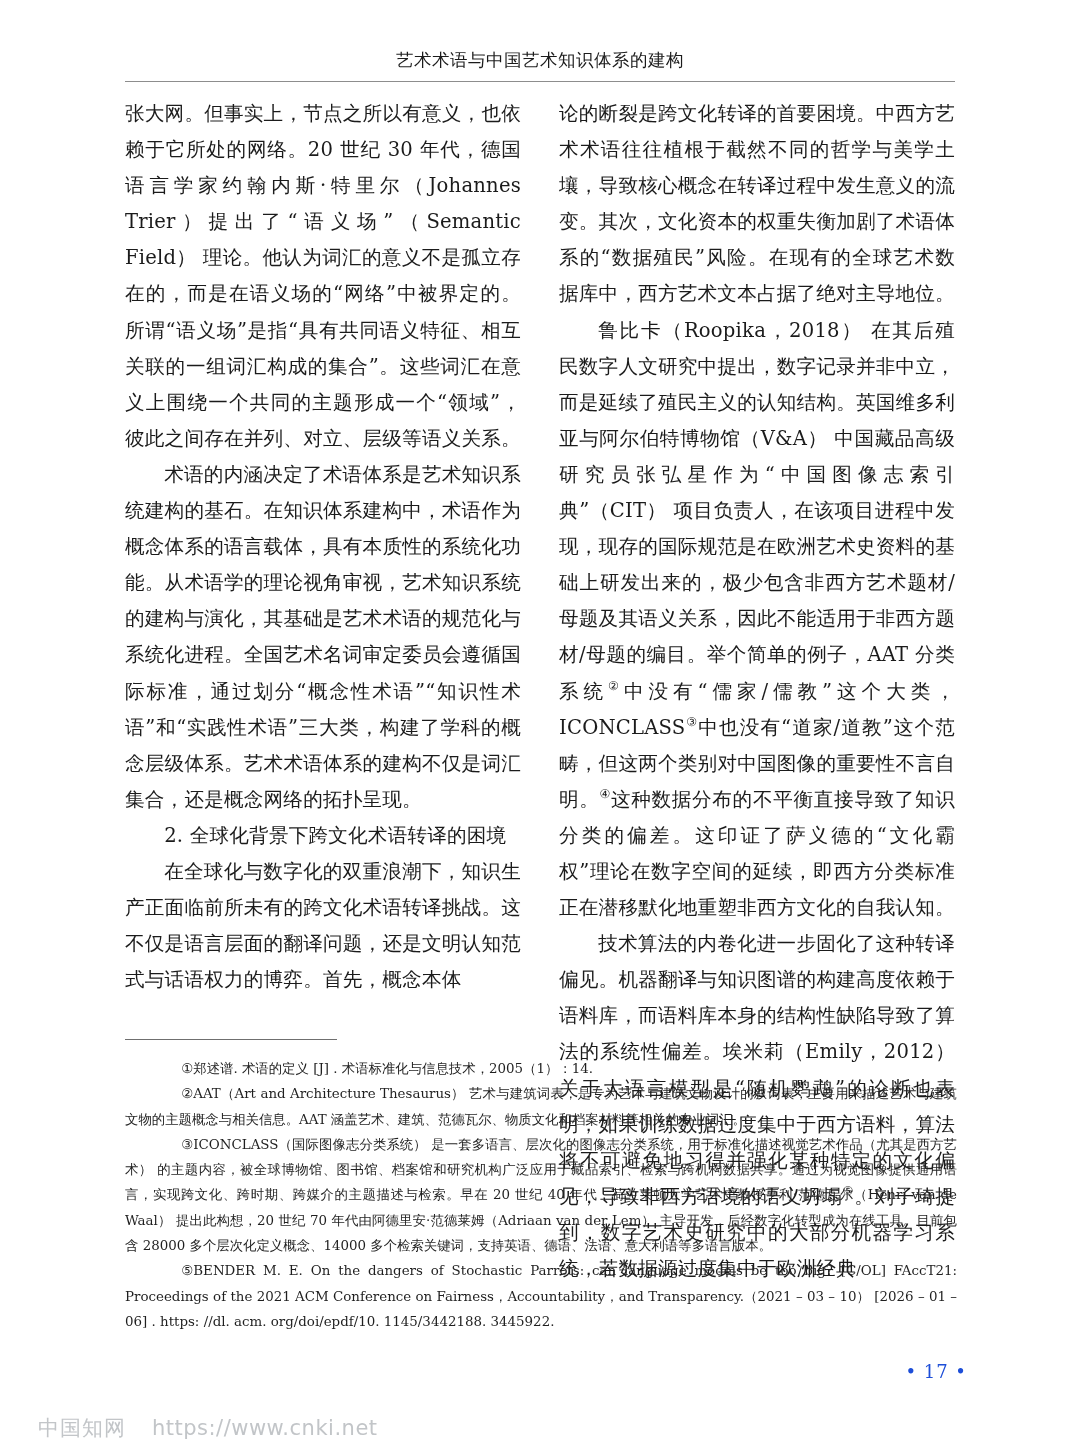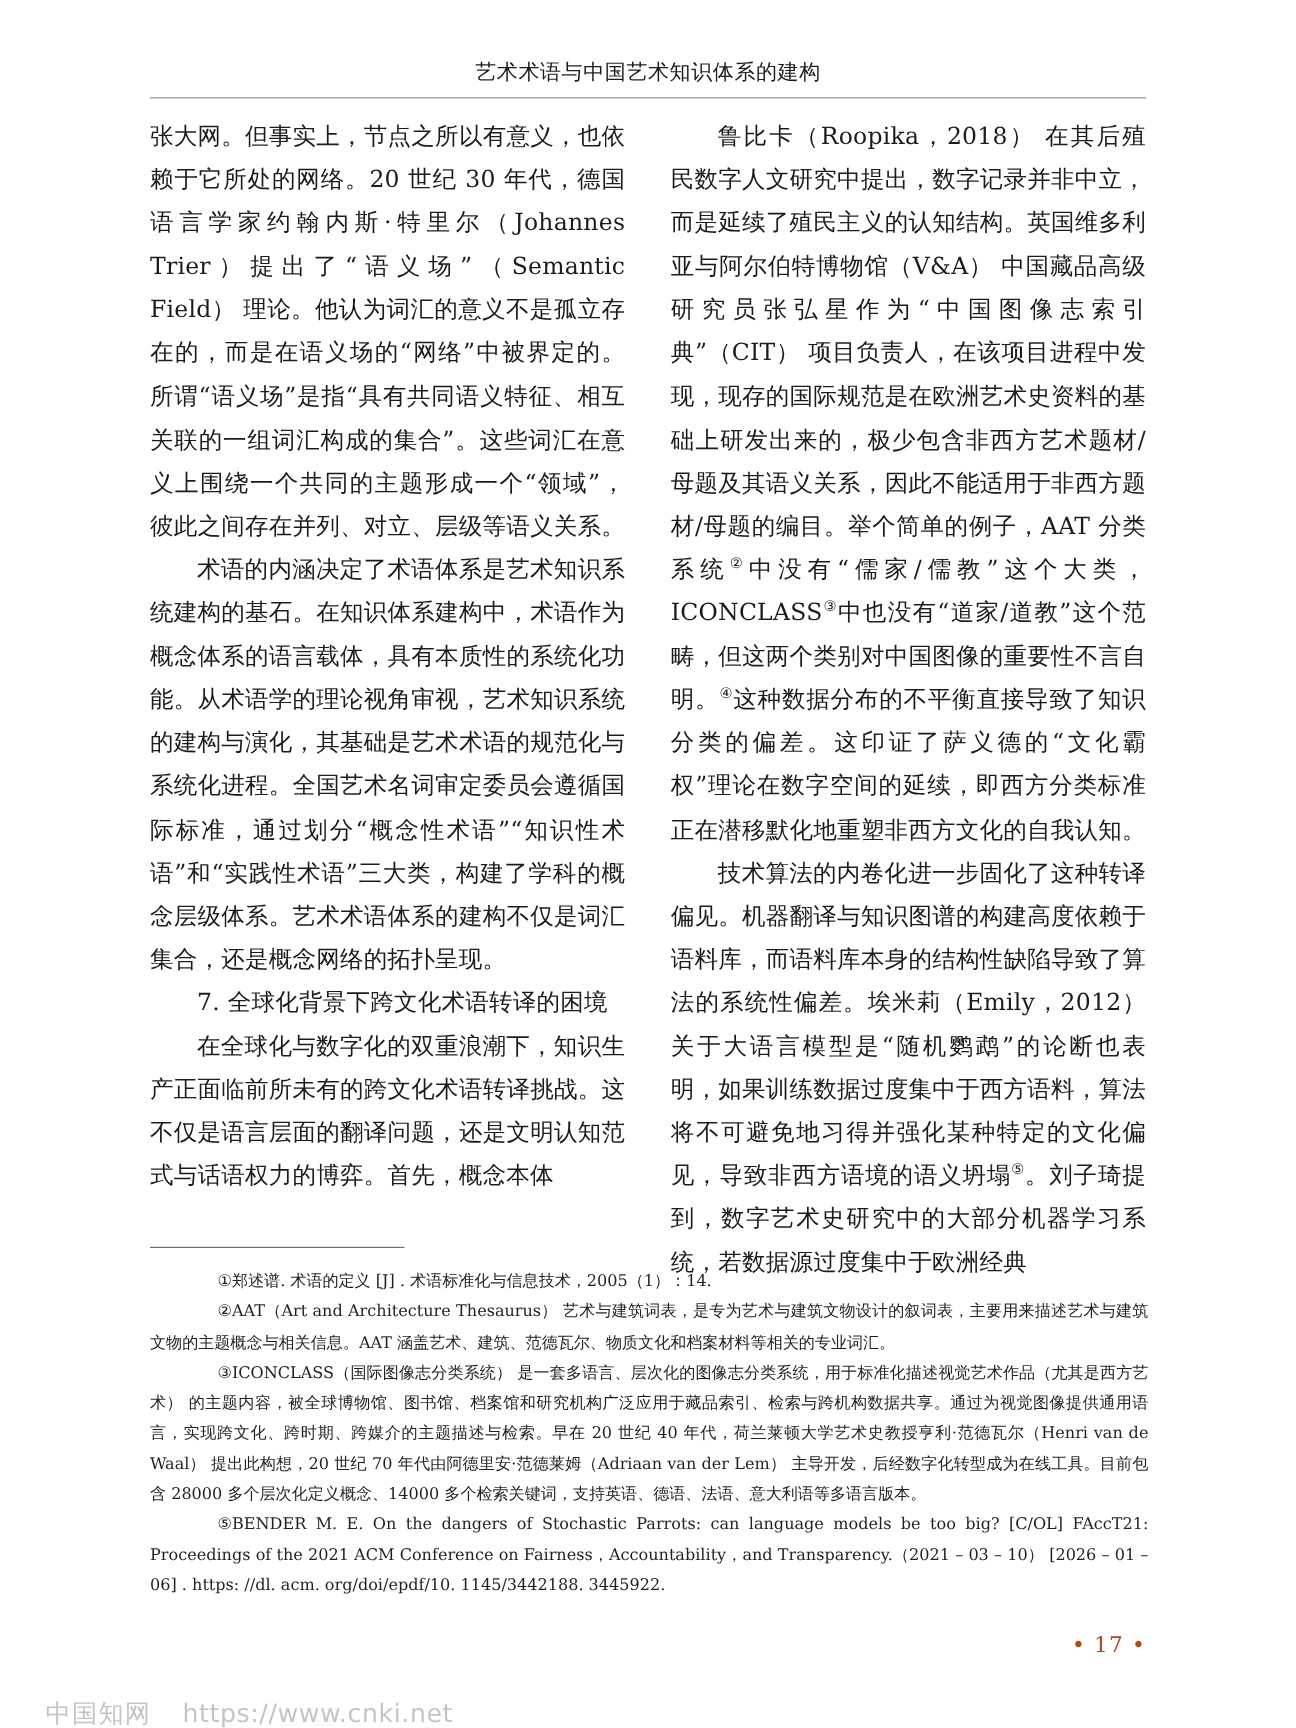--- a/index.html
+++ b/index.html
@@ -104,27 +104,27 @@
     text-align-last: left;
   }
   .fn-mark {
     display: inline-block;
     min-width: 1.55em;
   }
 
   
   .folio {
     position: absolute;
-    left: 0;
+    left: 12px;
     top: 1361px;
     width: 955px;
     text-align: right;
     font-size: 18px;
     letter-spacing: 1px;
-    color: #c2410c;
+    color: #1d4ed8;
   }
 
   
   .watermark {
     position: absolute;
     left: 38px;
     top: 1414px;
     display: flex;
     align-items: center;
     gap: 26px;
@@ -147,25 +147,26 @@
 <div class="page">
 
   <div class="header">艺术术语与中国艺术知识体系的建构</div>
   <div class="header-rule"></div>
 
   <div class="columns">
 
     <div class="col col-left">
       <p>张大网。但事实上，节点之所以有意义，也依赖于它所处的网络。20 世纪 30 年代，德国语言学家约翰内斯·特里尔（Johannes Trier）提出了“语义场”（Semantic Field） 理论。他认为词汇的意义不是孤立存在的，而是在语义场的“网络”中被界定的。所谓“语义场”是指“具有共同语义特征、相互关联的一组词汇构成的集合”。这些词汇在意义上围绕一个共同的主题形成一个“领域”，彼此之间存在并列、对立、层级等语义关系。</p>
       <p class="indent">术语的内涵决定了术语体系是艺术知识系统建构的基石。在知识体系建构中，术语作为概念体系的语言载体，具有本质性的系统化功能。从术语学的理论视角审视，艺术知识系统的建构与演化，其基础是艺术术语的规范化与系统化进程。全国艺术名词审定委员会遵循国际标准，通过划分“概念性术语”“知识性术语”和“实践性术语”三大类，构建了学科的概念层级体系。艺术术语体系的建构不仅是词汇集合，还是概念网络的拓扑呈现。</p>
-      <p class="heading">7. 全球化背景下跨文化术语转译的困境</p>
+      <p class="heading">2. 全球化背景下跨文化术语转译的困境</p>
       <p class="indent">在全球化与数字化的双重浪潮下，知识生产正面临前所未有的跨文化术语转译挑战。这不仅是语言层面的翻译问题，还是文明认知范式与话语权力的博弈。首先，概念本体</p>
     </div>
 
     <div class="col col-right">
+      <p>论的断裂是跨文化转译的首要困境。中西方艺术术语往往植根于截然不同的哲学与美学土壤，导致核心概念在转译过程中发生意义的流变。其次，文化资本的权重失衡加剧了术语体系的“数据殖民”风险。在现有的全球艺术数据库中，西方艺术文本占据了绝对主导地位。</p>
       <p class="indent"><span>鲁比卡（Roopika，2018） 在其后殖民数字人文研究中提出，数字记录并非中立，而是延续了殖民主义的认知结构。英国维多利亚与阿尔伯特博物馆（V&amp;A） 中国藏品高级研究员张弘星作为“中国图像志索引典”（CIT） 项目负责人，在该项目进程中发现，现存的国际规范是在欧洲艺术史资料的基础上研发出来的，极少包含非西方艺术题材/母题及其语义关系，因此不能适用于非西方题材/母题的编目。举个简单的例子，AAT 分类系统</span><sup>②</sup><span>中没有“儒家/儒教”这个大类，ICONCLASS</span><sup>③</sup><span>中也没有“道家/道教”这个范畴，但这两个类别对中国图像的重要性不言自明。</span><sup>④</sup><span>这种数据分布的不平衡直接导致了知识分类的偏差。这印证了萨义德的“文化霸权”理论在数字空间的延续，即西方分类标准正在潜移默化地重塑非西方文化的自我认知。</span></p>
       <p class="indent"><span>技术算法的内卷化进一步固化了这种转译偏见。机器翻译与知识图谱的构建高度依赖于语料库，而语料库本身的结构性缺陷导致了算法的系统性偏差。埃米莉（Emily，2012） 关于大语言模型是“随机鹦鹉”的论断也表明，如果训练数据过度集中于西方语料，算法将不可避免地习得并强化某种特定的文化偏见，导致非西方语境的语义坍塌</span><sup>⑤</sup><span>。刘子琦提到，数字艺术史研究中的大部分机器学习系统，若数据源过度集中于欧洲经典</span></p>
     </div>
 
   </div>
 
   <div class="fn-rule"></div>
 
   <div class="footnotes">
     <p><span class="fn-mark">①</span><span>郑述谱. 术语的定义  [J] . 术语标准化与信息技术，2005（1）：14.</span></p>

